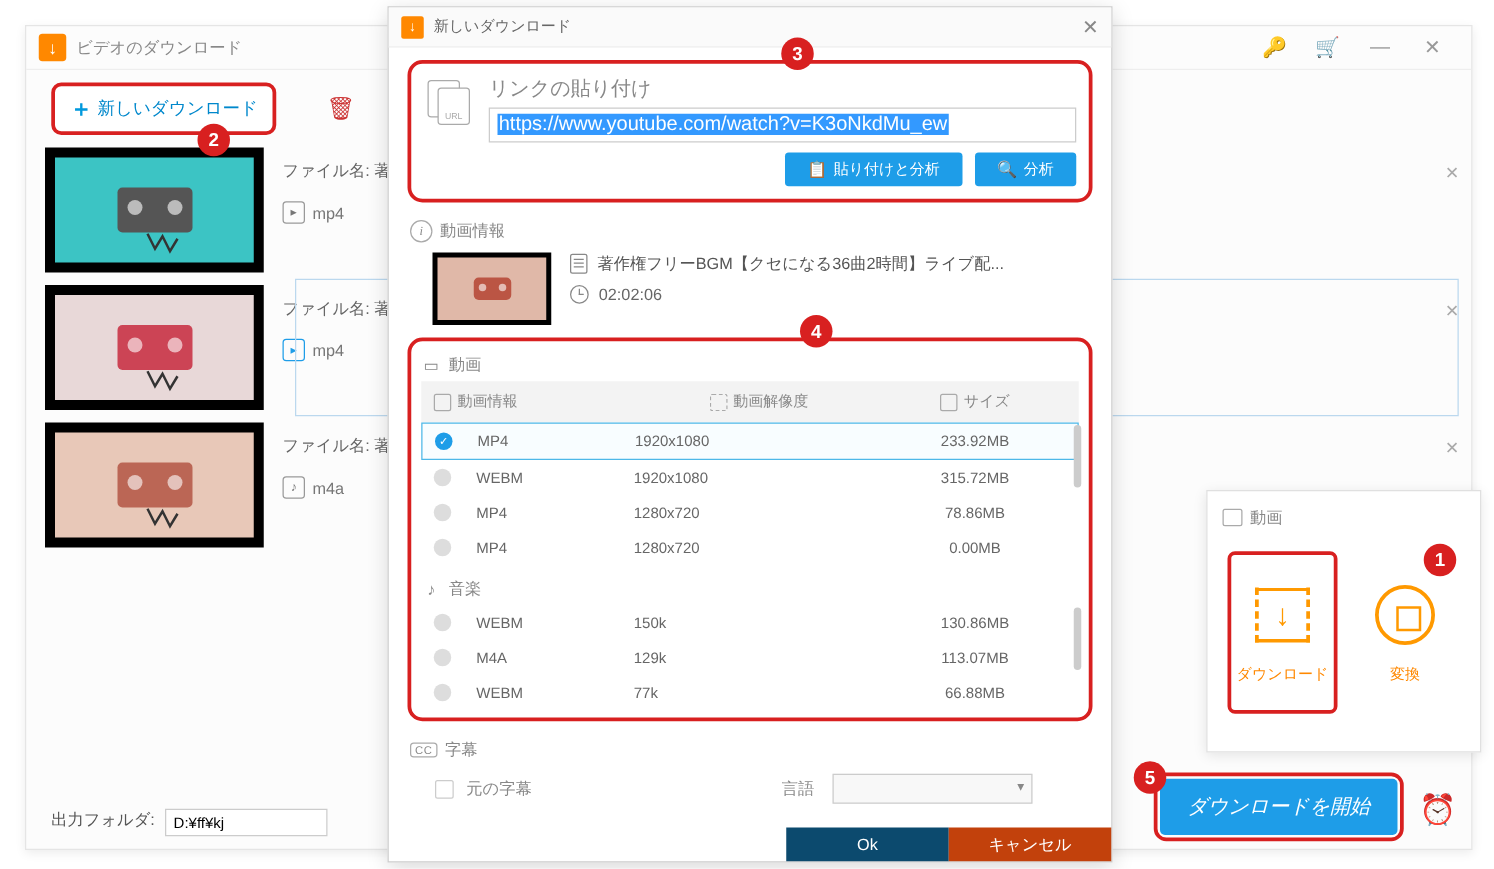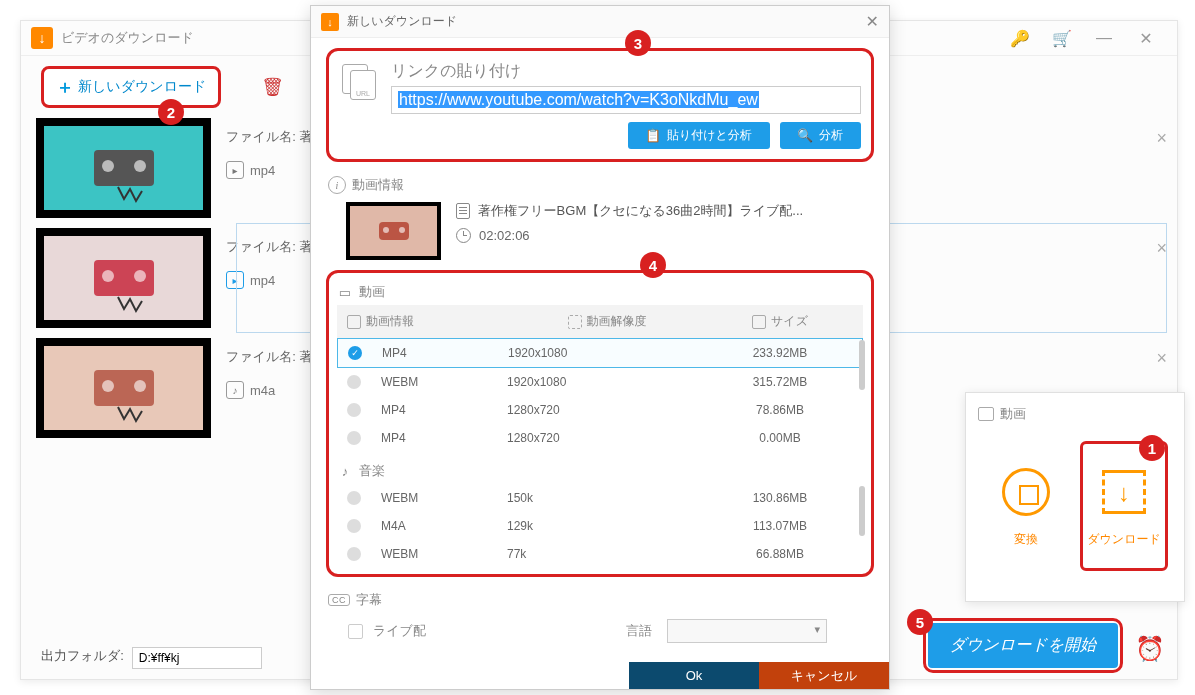--- a/index.html
+++ b/index.html
@@ -361,51 +361,51 @@
       </div>
     </div>
 
     <div class="subtitle-section">
       <div class="sub-hdr">
           <span class="cc-icon">CC</span>
           <span>字幕</span>
         </div>
       <div class="sub-row">
         <span class="sub-check"></span>
-        <span class="sub-label">ライブ配</span>
+        <span class="sub-label">元の字幕</span>
         <span class="sub-lang-label">言語</span>
         <div class="sub-select"></div>
       </div>
     </div>
   </div>
 
   <div class="dialog-footer">
     <div class="fspacer"></div>
     <button class="ok-btn">Ok</button>
     <button class="cancel-btn">キャンセル</button>
   </div>
 </div>
 
 <div class="side-panel">
   <div class="side-hdr">
       <span class="vicon"></span>
       <span>動画</span>
     </div>
   <div class="side-btns">
+    <div class="side-btn highlighted">
+      <div class="big-icon">
+          <div class="download-icon-lg"></div>
+        </div>
+      <div class="big-label">ダウンロード</div>
+    </div>
     <div class="side-btn">
       <div class="big-icon">
           <div class="convert-icon"></div>
         </div>
       <div class="big-label">変換</div>
-    </div>
-    <div class="side-btn highlighted">
-      <div class="big-icon">
-          <div class="download-icon-lg"></div>
-        </div>
-      <div class="big-label">ダウンロード</div>
     </div>
   </div>
 </div>
 
 <div class="start-dl-box">
   <button class="start-dl-btn">ダウンロードを開始</button>
 </div>
 <div class="alarm-icon">⏰</div>
 
 <div class="badge" style="right:30px; top:435px">1</div>

